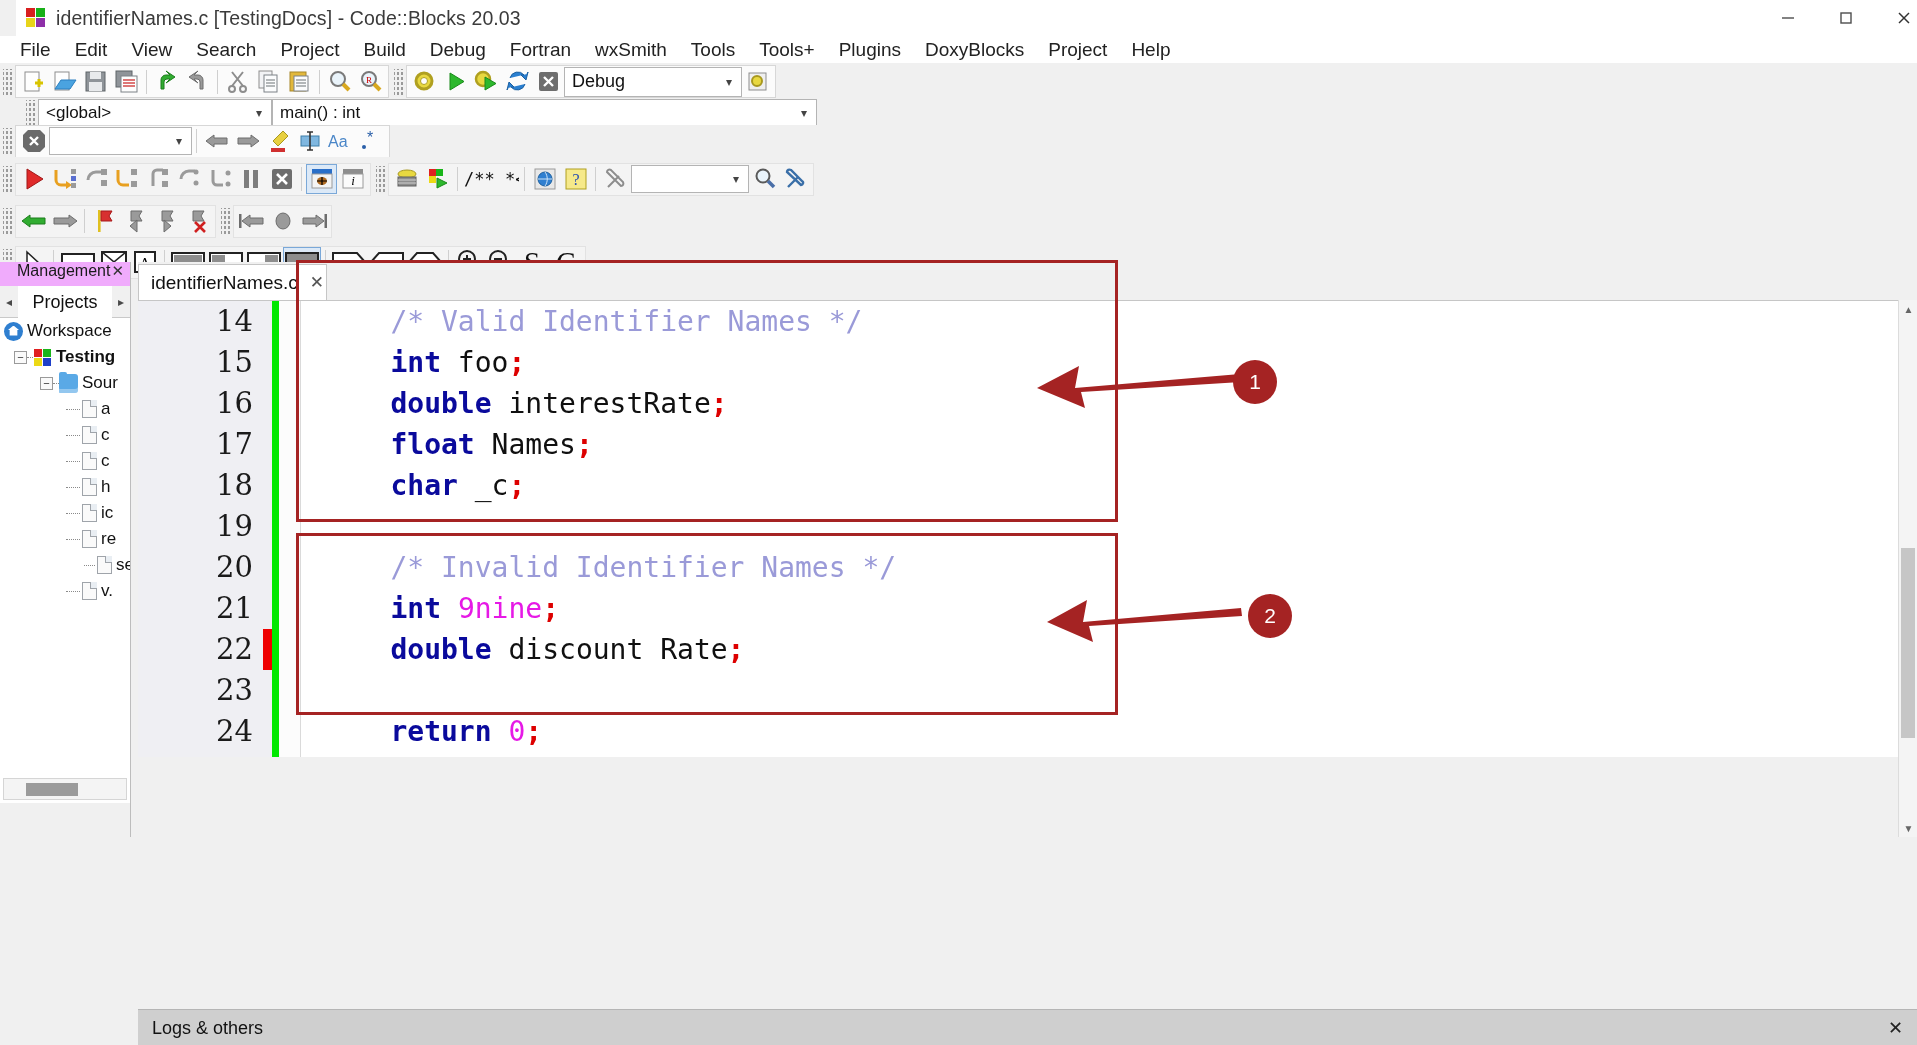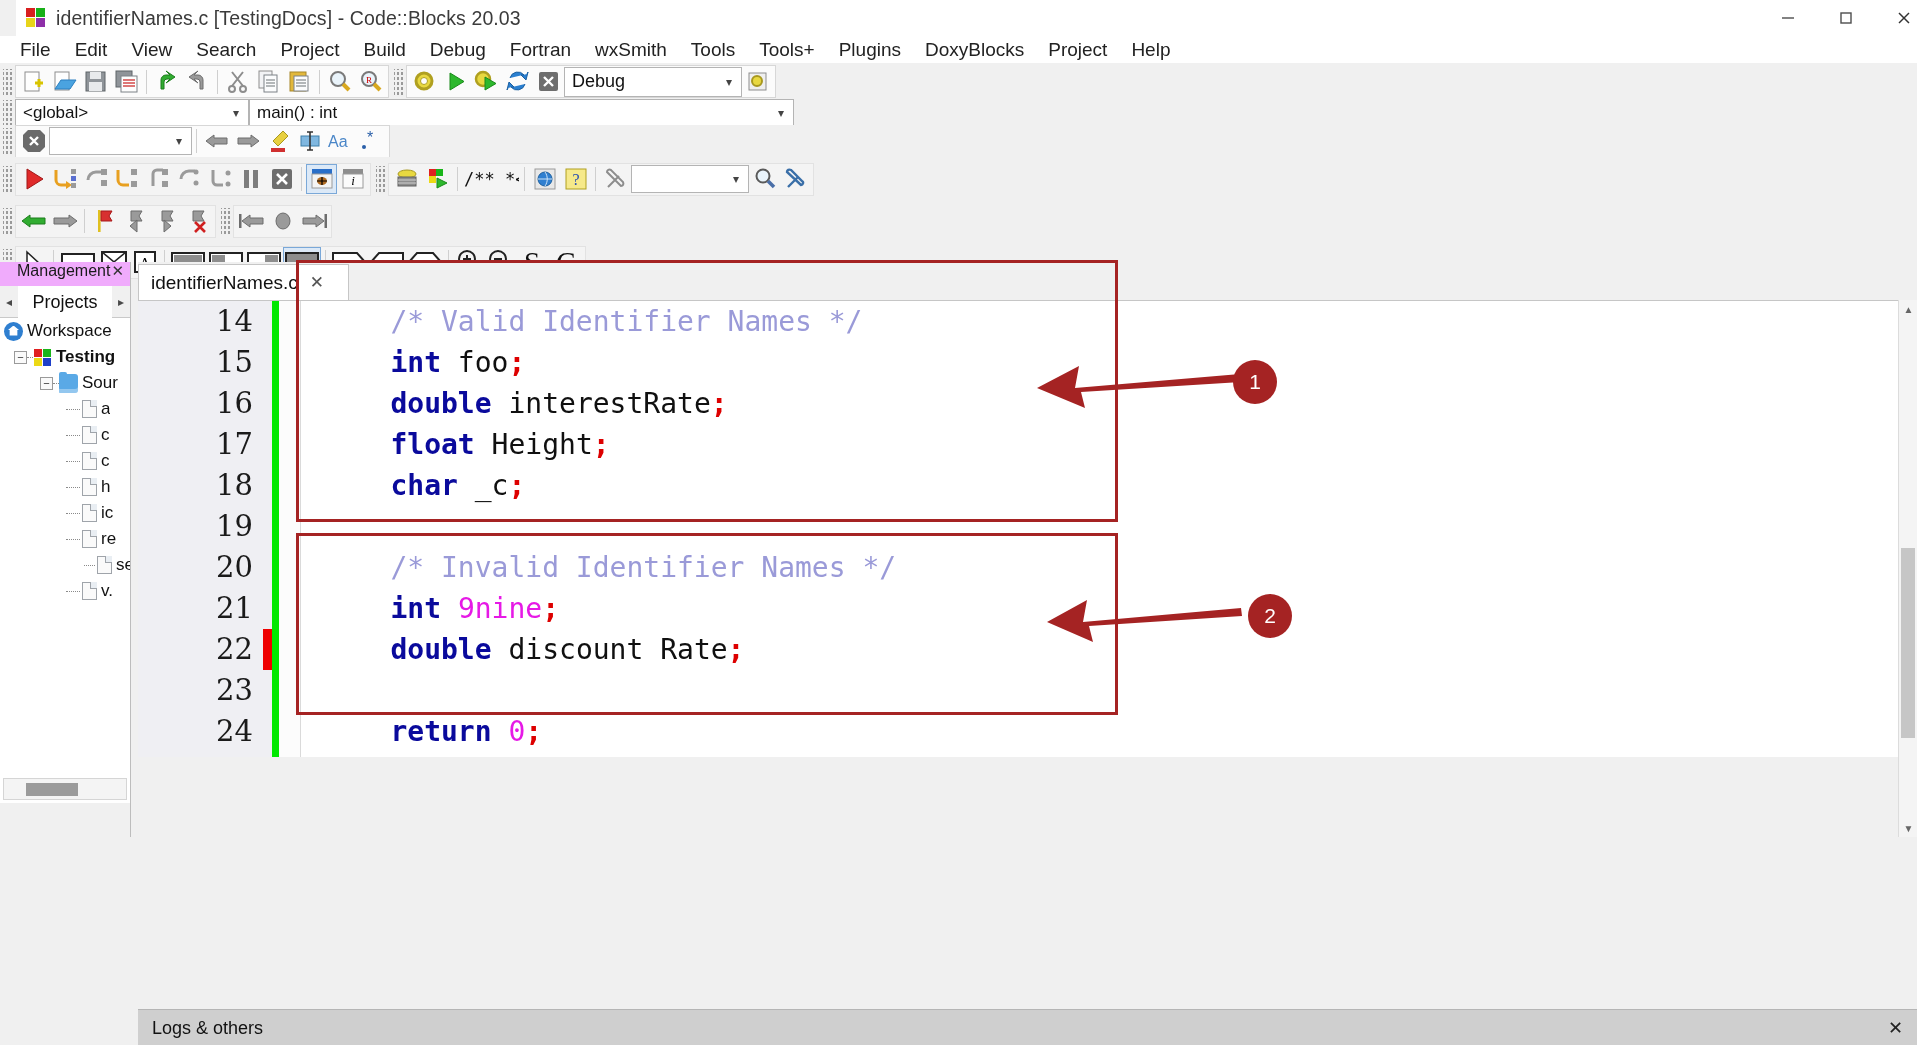--- a/index.html
+++ b/index.html
@@ -45,21 +45,21 @@
   
   .tb-row {
     position: absolute; left: 0; width: 1917px;
     background: #f0f0f0; display: flex; align-items: center;
   }
   .tb-row.r1 { top: 63px; height: 37px; }
   .tb-row.r2 { top: 125px; height: 32px; }
   .tb-row.r3 { top: 157px; height: 44px; }
   .tb-row.r4 { top: 201px; height: 40px; }
   .tb-row.r5 { top: 241px; height: 42px; }
-  .tb-row.r6 { top: 100px; height: 25px; }
+  .tb-row.r6 { top: 100px; height: 25px; padding-left: 23px; }
 
   .grip {
     width: 9px; height: 26px; flex: 0 0 auto; margin: 0 3px;
     background-image: radial-gradient(#9a9a9a 1px, transparent 1.2px);
     background-size: 4px 5px; background-position: 2px 2px;
   }
   .tb-group {
     display: flex; align-items: center; background: #fbfbfb;
     border: 1px solid #d7d7d7; height: 33px; padding: 0 2px; margin-right: 2px;
   }
@@ -154,21 +154,21 @@
   }
   .hscroll .thumb {
     position: absolute; left: 22px; top: 4px; width: 52px; height: 13px; background: #9b9b9b;
   }
 
   
   .editor-area { position: absolute; left: 138px; top: 262px; width: 1779px; height: 575px; }
   .ed-tabbar { height: 38px; background: #f0f0f0; display: flex; align-items: flex-end; }
   .ed-tab {
     height: 36px; background: #ffffff; border: 1px solid #c6c6c6; border-bottom: none;
-    display: flex; align-items: center; padding: 0 24px 0 12px; font-size: 19px; color: #111;
+    display: flex; align-items: center; padding: 0 2px 0 12px; font-size: 19px; color: #111;
   }
   .ed-tab .tabx { margin-left: 12px; color: #555; font-size: 17px; }
   .ed-body {
     position: absolute; left: 0; top: 38px; width: 1779px; height: 457px;
     background: #ffffff; border-top: 1px solid #c6c6c6; overflow: hidden;
   }
   .code-scroll { position: relative; width: 1779px; height: 537px; }
   .code-line {
     display: flex; align-items: center; height: 41px;
     font-family: "DejaVu Sans Mono", monospace; font-size: 28px; white-space: pre;
@@ -883,21 +883,21 @@
           <div class="change-col"></div>
           <div class="fold-col"></div>
           <div class="code-text"><span class="id">    </span><span class="kw">double</span><span class="id"> interestRate</span><span class="punc">;</span></div>
         </div>
 
         <div class="code-line">
           <div class="gutter">17</div>
           <div class="marker-col"></div>
           <div class="change-col"></div>
           <div class="fold-col"></div>
-          <div class="code-text"><span class="id">    </span><span class="kw">float</span><span class="id"> Height</span><span class="punc">;</span></div>
+          <div class="code-text"><span class="id">    </span><span class="kw">float</span><span class="id"> Names</span><span class="punc">;</span></div>
         </div>
 
         <div class="code-line">
           <div class="gutter">18</div>
           <div class="marker-col"></div>
           <div class="change-col"></div>
           <div class="fold-col"></div>
           <div class="code-text"><span class="id">    </span><span class="kw">char</span><span class="id"> _c</span><span class="punc">;</span></div>
         </div>
 

